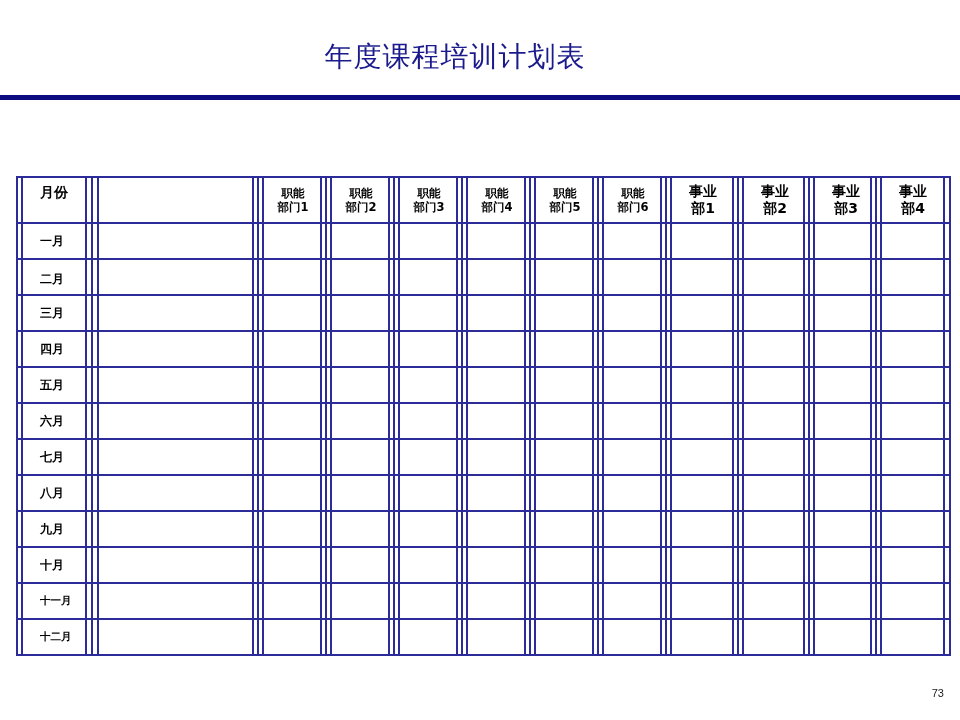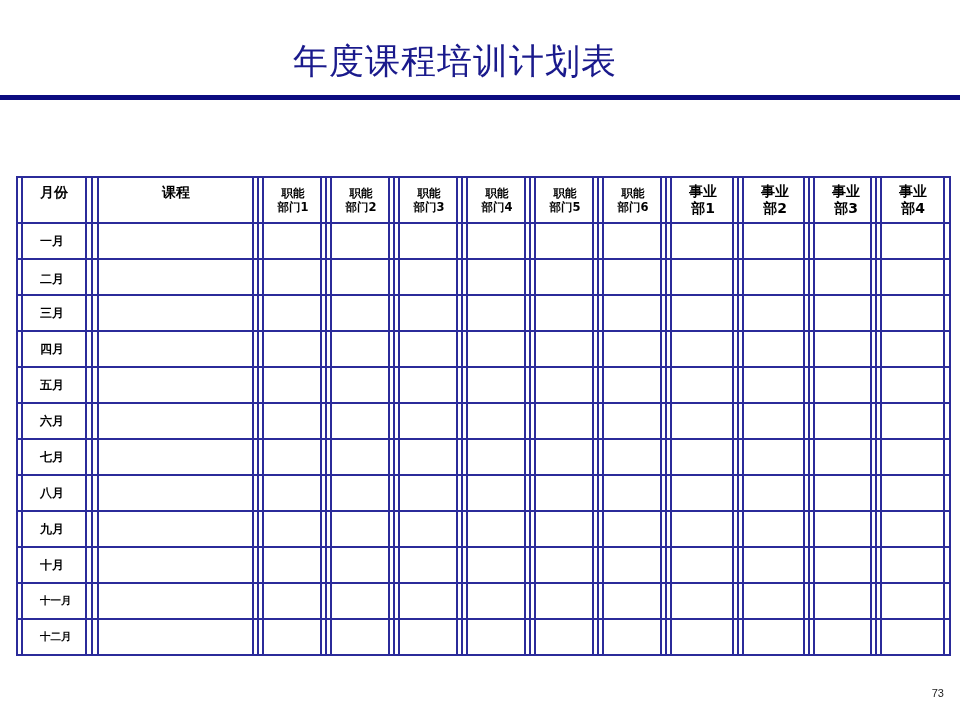--- a/index.html
+++ b/index.html
@@ -4,21 +4,21 @@
   <style>
     html, body { margin: 0; padding: 0; }
     body {
       width: 960px; height: 720px; position: relative; overflow: hidden;
       background: #ffffff;
       font-family: "DejaVu Sans", "Liberation Sans", sans-serif;
     }
     .title {
       position: absolute; left: 0; top: 38px; width: 910px;
       text-align: center;
-      font-size: 35px; color: #1a1a8c; letter-spacing: 1px;
+      font-size: 28px; color: #1a1a8c; letter-spacing: 1px;
       font-family: "DejaVu Sans", sans-serif;
     }
     .title-rule {
       position: absolute; left: 0; top: 95px; width: 960px; height: 5px;
       background: #0c0c80;
     }
     .tbl {
       position: absolute; left: 16px; top: 176px;
       width: 935px; height: 480px;
     }
@@ -53,23 +53,20 @@
 <div class="tbl" id="tbl">
 
   <div class="vl" style="left:0px"></div>
   <div class="vl" style="left:5px"></div>
 
   <div class="vl" style="left:927px"></div>
   <div class="vl" style="left:933px"></div>
 
   <div class="cell hdr-big" style="left:7px;top:2px;width:62px;height:30px">
       <span>月份</span>
-    </div>
-  <div class="cell hdr-big" style="left:83px;top:2px;width:154px;height:30px">
-      <span>课程</span>
     </div>
 
   <div class="cell hdr-small" style="left:248px;top:2px;width:58px;height:44px;flex-direction:column">
       <span>职能</span>
       <span>部门1</span>
     </div>
   <div class="cell hdr-small" style="left:316px;top:2px;width:58px;height:44px;flex-direction:column">
       <span>职能</span>
       <span>部门2</span>
     </div>

